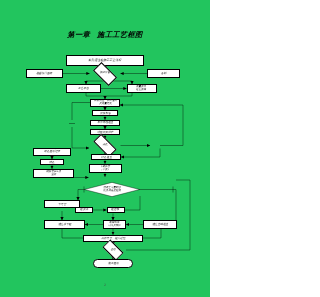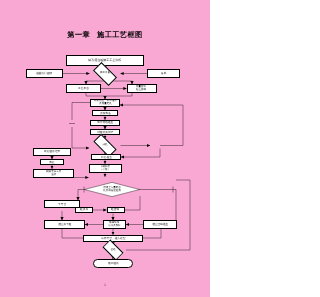--- a/index.html
+++ b/index.html
@@ -4,21 +4,21 @@
 <style>
   html,body{margin:0;padding:0;}
   body{
     width:210px;height:297px;
     background:#ffffff;
     font-family:"DejaVu Sans","Liberation Sans",sans-serif;
     position:relative;
     overflow:hidden;
   }
   
-  #page{position:absolute;inset:0;background:#f9a8d4;}
+  #page{position:absolute;inset:0;background:#22c55e;font-style:italic;}
 
   #title{
     position:absolute;left:0;top:30px;width:210px;
     text-align:center;
     font-size:7.2px;font-weight:bold;color:#000;
     letter-spacing:.4px;
     font-family:"DejaVu Sans","Liberation Sans",sans-serif;
   }
   #title .gap{display:inline-block;width:7px;}
 

